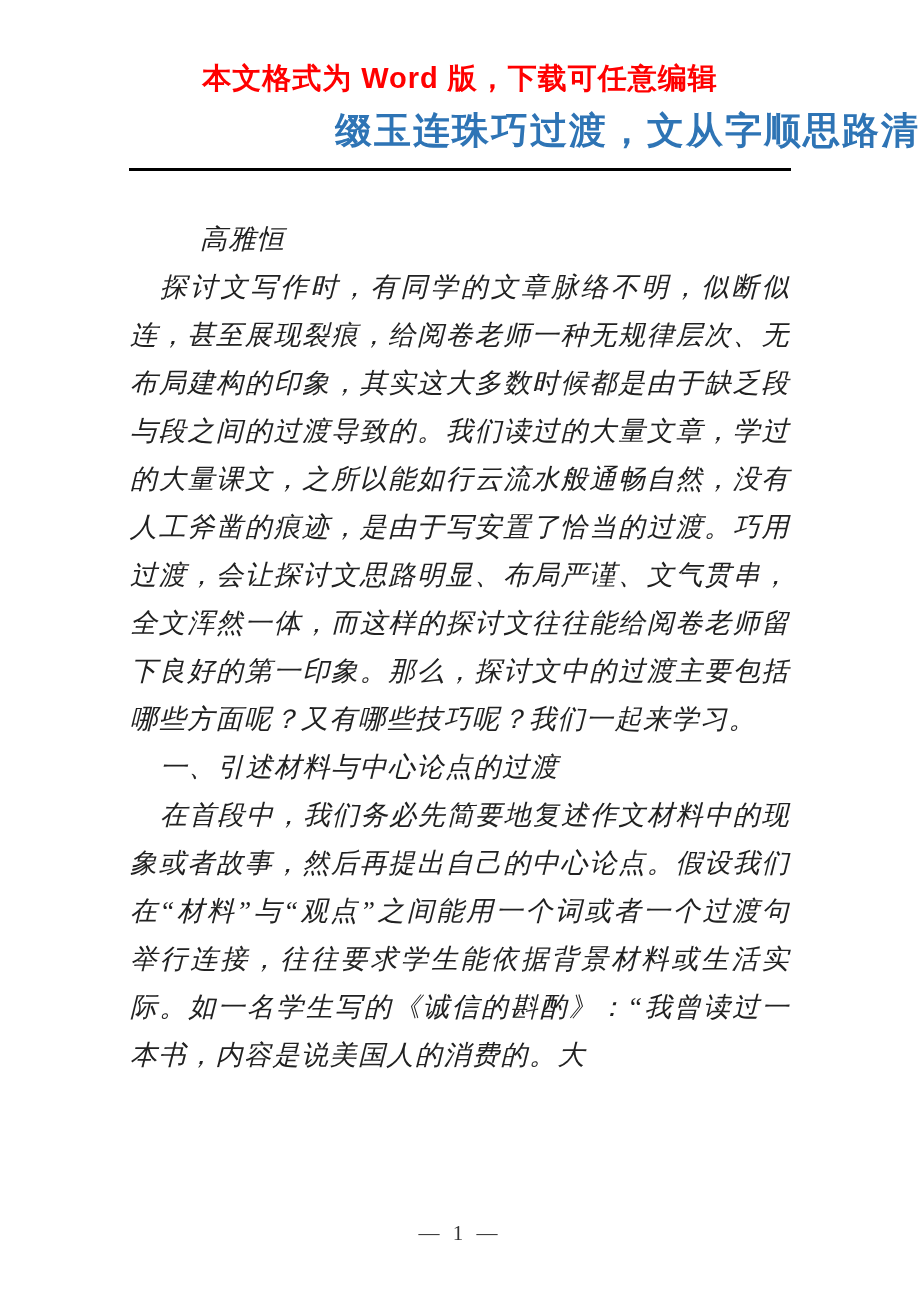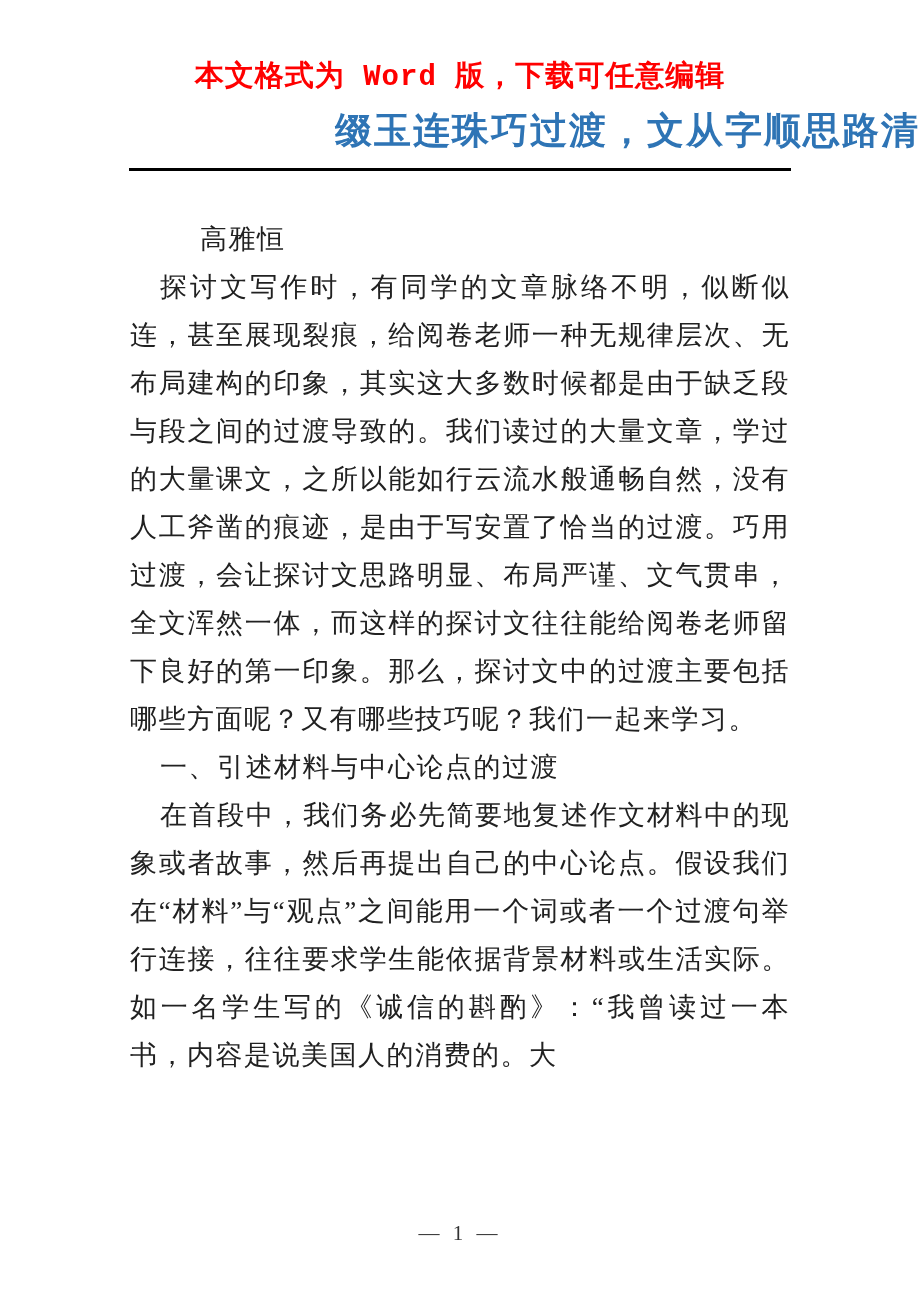--- a/index.html
+++ b/index.html
@@ -12,21 +12,21 @@
     width: 920px;
     height: 1302px;
     margin: 0 auto;
     background: #ffffff;
     overflow: hidden;
     font-family: "Liberation Serif", "DejaVu Serif", serif;
   }
   .notice {
     padding-top: 60px;
     text-align: center;
-    font-family: Liberation Mono, monospace;
+    font-family: Liberation Sans, sans-serif;
     font-weight: bold;
     font-size: 29px;
     line-height: 36px;
     letter-spacing: 1px;
   }
   .doc-title {
     margin-top: 12px;
     text-align: right;
     font-weight: bold;
     font-size: 37px;
@@ -73,21 +73,21 @@
 <body>
 
 <div class="page">
 
   <div class="notice" style="color: rgb(255, 0, 0);">本文格式为 Word 版，下载可任意编辑</div>
 
   <div class="doc-title" style="color: rgb(46, 116, 181);">缀玉连珠巧过渡，文从字顺思路清</div>
 
   <hr class="divider" style="border-top-color: rgb(0, 0, 0);">
 
-  <div class="content" style="color: rgb(33, 33, 33);">
+  <div class="content" style="color: rgb(33, 33, 33); font-style: italic;">
     <p class="author-line">高雅恒</p>
 
     <p class="body-para">探讨文写作时，有同学的文章脉络不明，似断似连，甚至展现裂痕，给阅卷老师一种无规律层次、无布局建构的印象，其实这大多数时候都是由于缺乏段与段之间的过渡导致的。我们读过的大量文章，学过的大量课文，之所以能如行云流水般通畅自然，没有人工斧凿的痕迹，是由于写安置了恰当的过渡。巧用过渡，会让探讨文思路明显、布局严谨、文气贯串，全文浑然一体，而这样的探讨文往往能给阅卷老师留下良好的第一印象。那么，探讨文中的过渡主要包括哪些方面呢？又有哪些技巧呢？我们一起来学习。</p>
 
     <p class="body-para">一、引述材料与中心论点的过渡</p>
 
 
     <p class="body-para">在首段中，我们务必先简要地复述作文材料中的现象或者故事，然后再提出自己的中心论点。假设我们在“材料”与“观点”之间能用一个词或者一个过渡句举行连接，往往要求学生能依据背景材料或生活实际。如一名学生写的《诚信的斟酌》：“我曾读过一本书，内容是说美国人的消费的。大</p>
   </div>
 

